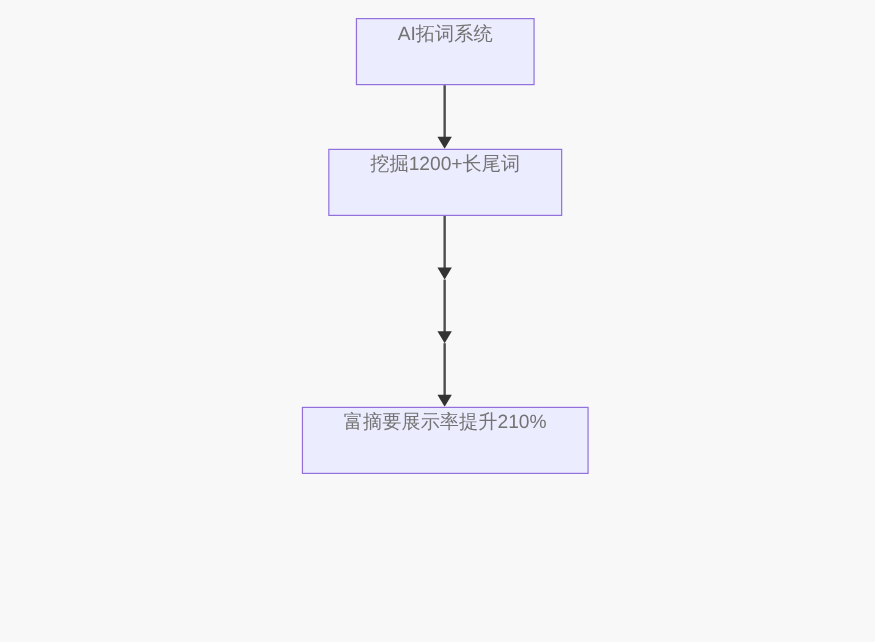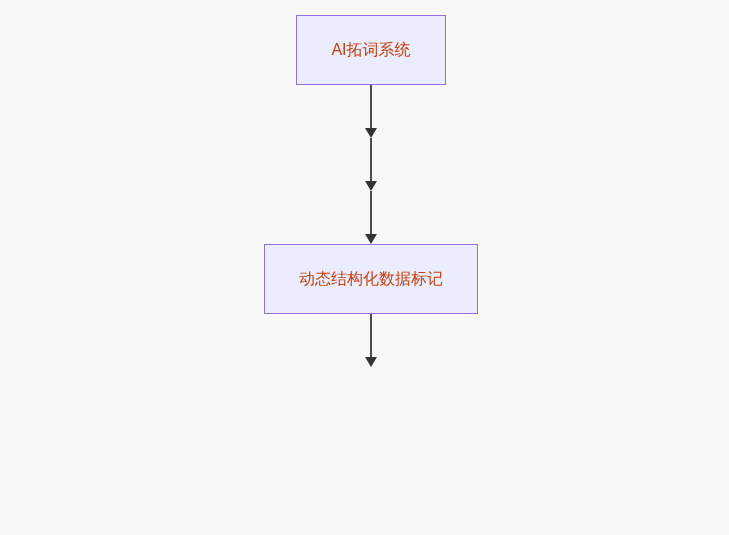--- a/index.html
+++ b/index.html
@@ -20,24 +20,24 @@
     left: 371px;
     transform: translateX(-50%);
     display: flex;
     flex-direction: column;
     align-items: center;
   }
   .node {
     box-sizing: border-box;
     background: #ECECFF;
     border: 1px solid #9370DB;
-    color: #c2410c;
+    color: #737373;
     font-size: 16px;
     line-height: 16px;
-    padding: 26px 34px;
+    padding: 5px 34px;
     text-align: center;
     white-space: nowrap;
     min-height: 56px;
   }
   .edge {
     height: 53px;
     display: flex;
     flex-direction: column;
     align-items: center;
   }
@@ -60,33 +60,34 @@
 
 <div class="flowchart">
 
   <div class="node">AI拓词系统</div>
 
   <div class="edge">
     <div class="edge-line"></div>
     <div class="edge-head"></div>
   </div>
 
+  <div class="node">挖掘1200+长尾词</div>
 
   <div class="edge">
     <div class="edge-line"></div>
     <div class="edge-head"></div>
   </div>
 
 
   <div class="edge">
     <div class="edge-line"></div>
     <div class="edge-head"></div>
   </div>
 
-  <div class="node">动态结构化数据标记</div>
 
   <div class="edge">
     <div class="edge-line"></div>
     <div class="edge-head"></div>
   </div>
 
+  <div class="node">富摘要展示率提升210%</div>
 
 </div>
 
 </body></html>

